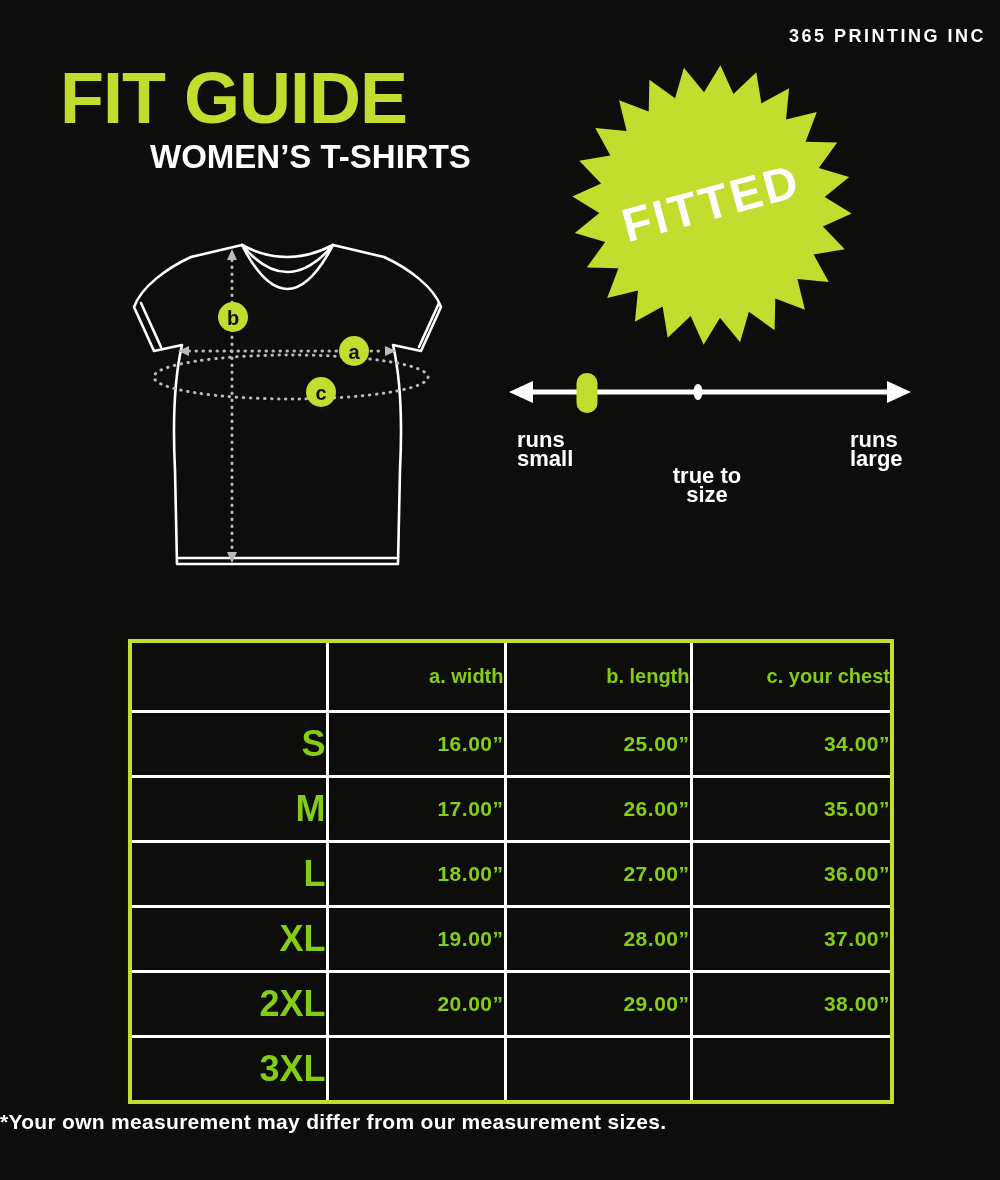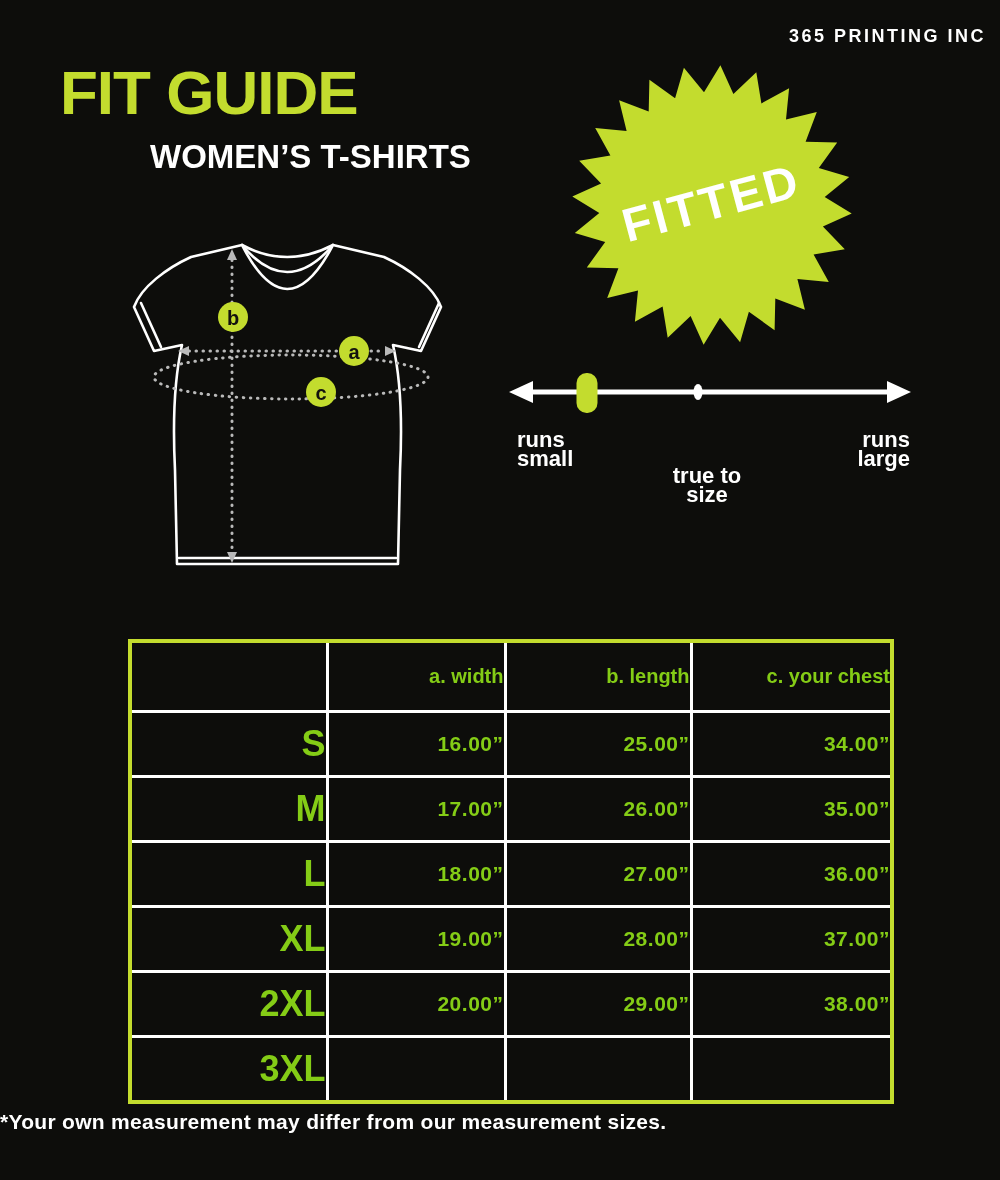--- a/index.html
+++ b/index.html
@@ -9,21 +9,21 @@
     font-family:"Liberation Sans",sans-serif;font-weight:700;
     color:var(--fg,#ffffff);
     padding-left:11px;
   }
   .brand{
     position:absolute;top:26px;right:25px;
     font-size:18px;letter-spacing:2.5px;white-space:nowrap;
   }
   .title{
     position:absolute;top:62px;left:60px;
-    font-size:62px;line-height:1;letter-spacing:-1px;
+    font-size:72px;line-height:1;letter-spacing:-1px;
     color:var(--accent,#c3dc2e);white-space:nowrap;
   }
   .subtitle{
     position:absolute;top:140px;left:150px;width:288px;
     font-size:33px;line-height:1;text-align:right;white-space:nowrap;
   }
   .tshirt{position:absolute;left:125px;top:230px;width:330px;height:345px;}
   .tshirt .outline{fill:none;stroke:#ffffff;stroke-width:2.6;stroke-linejoin:round;stroke-linecap:round;}
   .tshirt .dotted{fill:none;stroke:#b9b9b9;stroke-width:3;stroke-dasharray:0.5 6.5;stroke-linecap:round;}
   .tshirt .arrowhead{fill:#b9b9b9;}
@@ -47,21 +47,21 @@
     position:absolute;top:5px;width:21px;height:40px;border-radius:10px;
     background:var(--accent,#c3dc2e);transform:translateX(-50%);left:18.5%;
   }
   .dot{
     position:absolute;left:47%;top:16px;width:9px;height:16px;border-radius:50%;
     background:#ffffff;transform:translateX(-50%);
   }
   .lbl{position:absolute;top:62px;font-size:22px;line-height:19px;}
   .lbl-left{left:12px;width:54px;text-align:left;}
   .lbl-center{left:162px;width:80px;text-align:center;margin-top:36px;}
-  .lbl-right{left:345px;width:60px;text-align:right;}
+  .lbl-right{left:345px;width:60px;text-align:left;}
   .size-table{
     position:absolute;left:128px;top:639px;
     border-collapse:collapse;border:4px solid var(--accent,#c3dc2e);
     table-layout:fixed;
   }
   .size-table th,.size-table td{
     border:3px solid #ffffff;text-align:right;vertical-align:middle;
     color:#84cc16;padding:0;
   }
   .size-table th{height:67px;font-size:20px;font-weight:700;}

